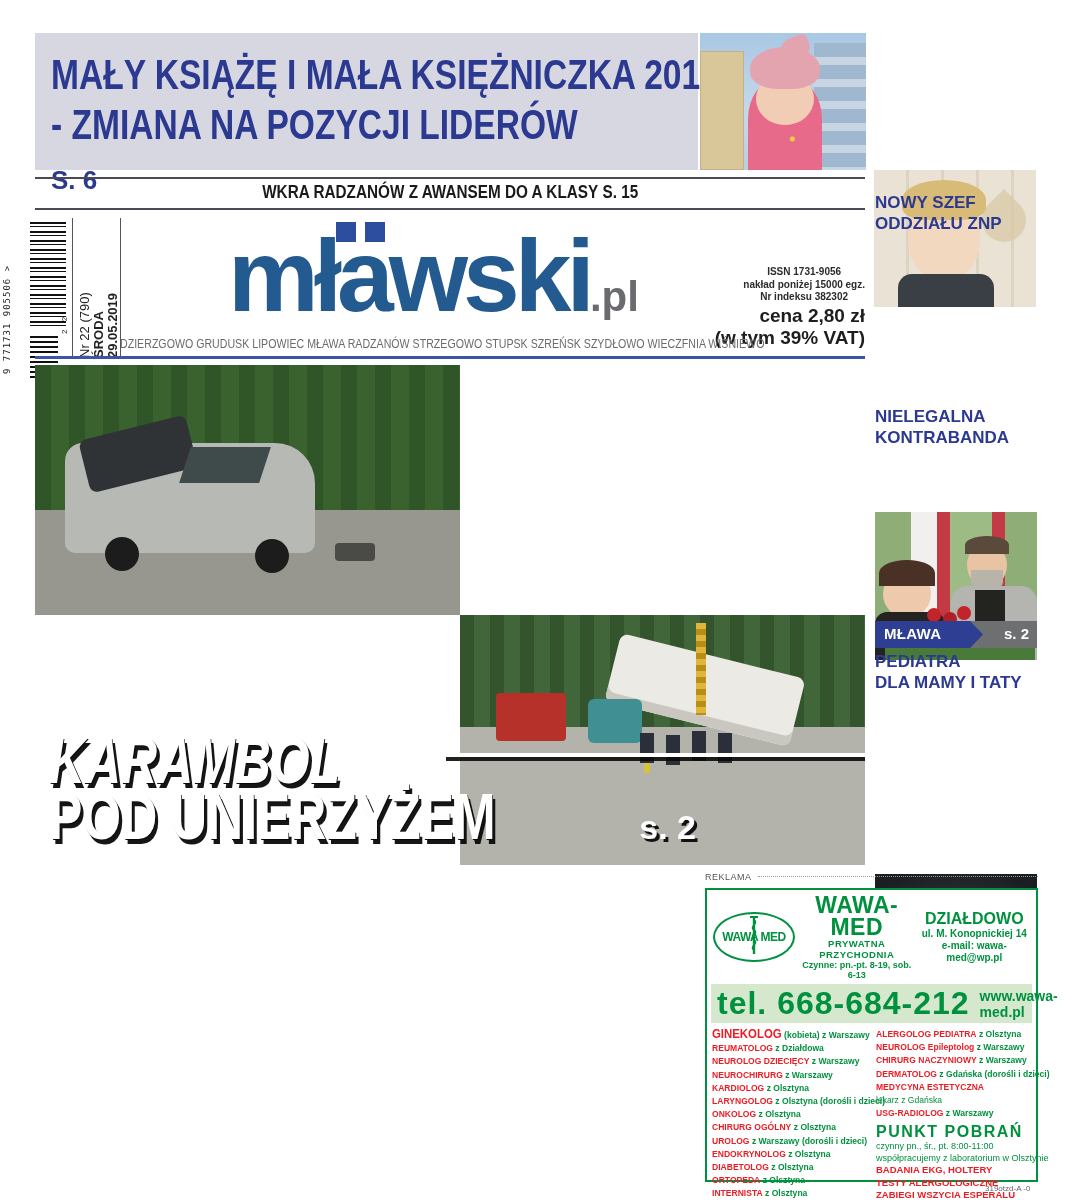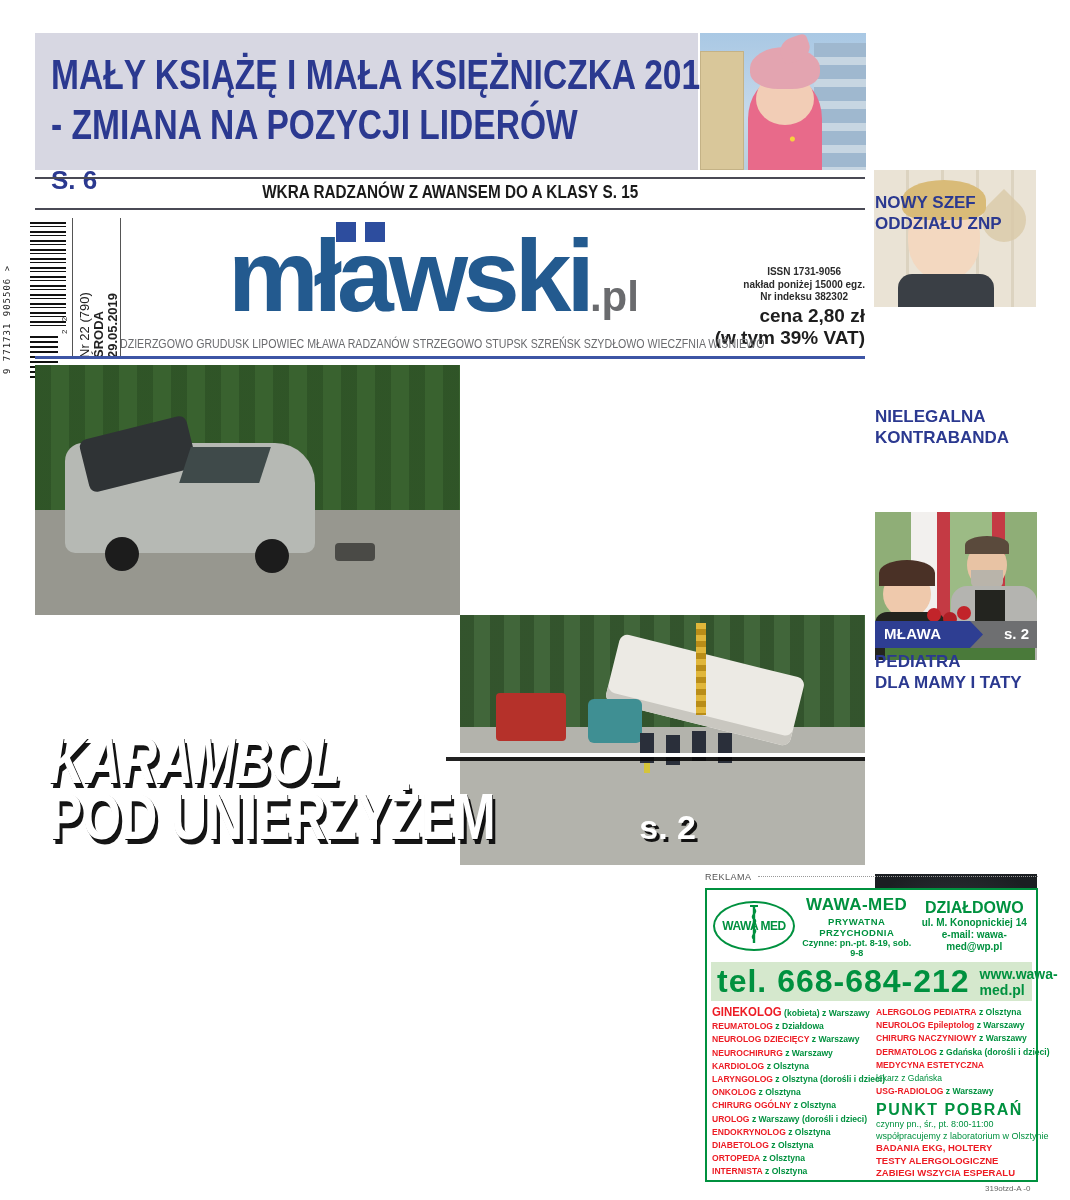--- a/index.html
+++ b/index.html
@@ -54,21 +54,21 @@
   .mh-dash{left:408px;top:388px;width:428px;height:4px;background:#fff;box-shadow:3px 4px 0 rgba(10,10,10,0.9);z-index:5;}
 
   
   .ad-label-row{left:705px;top:872px;width:333px;display:flex;align-items:center;gap:6px;}
   .ad-label{font-size:9px;color:#555;letter-spacing:0.5px;}
   .ad-dots{flex:1;border-top:1px dotted #999;height:1px;}
   .ad-box{left:705px;top:888px;width:333px;height:294px;border:2px solid #00913f;background:#fff;box-sizing:border-box;}
   .ad-head{display:flex;align-items:center;padding:4px 6px 2px 6px;gap:6px;}
   .ad-logo{width:78px;height:46px;border:2px solid #00913f;border-radius:50%;position:relative;display:flex;align-items:center;justify-content:center;color:#00913f;font-weight:700;font-size:12px;letter-spacing:-0.5px;flex:none;}
   .ad-name-col{text-align:center;flex:1;color:#00913f;}
-  .ad-name{font-size:17px;font-weight:800;letter-spacing:0.5px;line-height:22px;}
+  .ad-name{font-size:23px;font-weight:800;letter-spacing:0.5px;line-height:22px;}
   .ad-sub{font-size:9.5px;font-weight:700;letter-spacing:0.5px;}
   .ad-hours{font-size:9px;font-weight:700;}
   .ad-city-col{text-align:center;flex:1;color:#00913f;}
   .ad-city{font-size:16px;font-weight:800;line-height:18px;}
   .ad-addr,.ad-mail{font-size:10px;font-weight:700;line-height:12px;}
   .ad-tel-strip{display:flex;align-items:center;background:#d5e8cd;margin:2px 4px;padding:1px 6px;gap:10px;}
   .ad-tel{color:#00913f;font-weight:700;font-size:32px;letter-spacing:1px;flex:none;}
   .ad-www{color:#00913f;font-weight:700;font-size:14px;}
   .ad-cols{display:flex;padding:3px 5px 0 5px;}
   .ad-colL{width:158px;}
@@ -233,21 +233,21 @@
         <span>WAWA MED</span>
         <svg width="14" height="42" viewBox="0 0 14 42" style="position:absolute;left:32px;top:0px;">
           <line x1="7" y1="2" x2="7" y2="40" stroke="#00913f" stroke-width="2.4"></line>
           <path d="M7 6 C12 9,2 13,7 16 C12 19,2 23,7 26 C12 29,2 33,7 36" fill="none" stroke="#00913f" stroke-width="1.8"></path>
           <line x1="3" y1="3" x2="11" y2="3" stroke="#00913f" stroke-width="2"></line>
         </svg>
       </div>
       <div class="ad-name-col">
         <div class="ad-name">WAWA-MED</div>
         <div class="ad-sub">PRYWATNA PRZYCHODNIA</div>
-        <div class="ad-hours">Czynne: pn.-pt. 8-19, sob. 9-8</div>
+        <div class="ad-hours">Czynne: pn.-pt. 8-19, sob. 6-13</div>
       </div>
       <div class="ad-city-col">
         <div class="ad-city">DZIAŁDOWO</div>
         <div class="ad-addr">ul. M. Konopnickiej 14</div>
         <div class="ad-mail">e-mail: wawa-med@wp.pl</div>
       </div>
     </div>
     <div class="ad-tel-strip">
       <span class="ad-tel">tel. 668-684-212</span>
       <span class="ad-www">www.wawa-med.pl</span>

